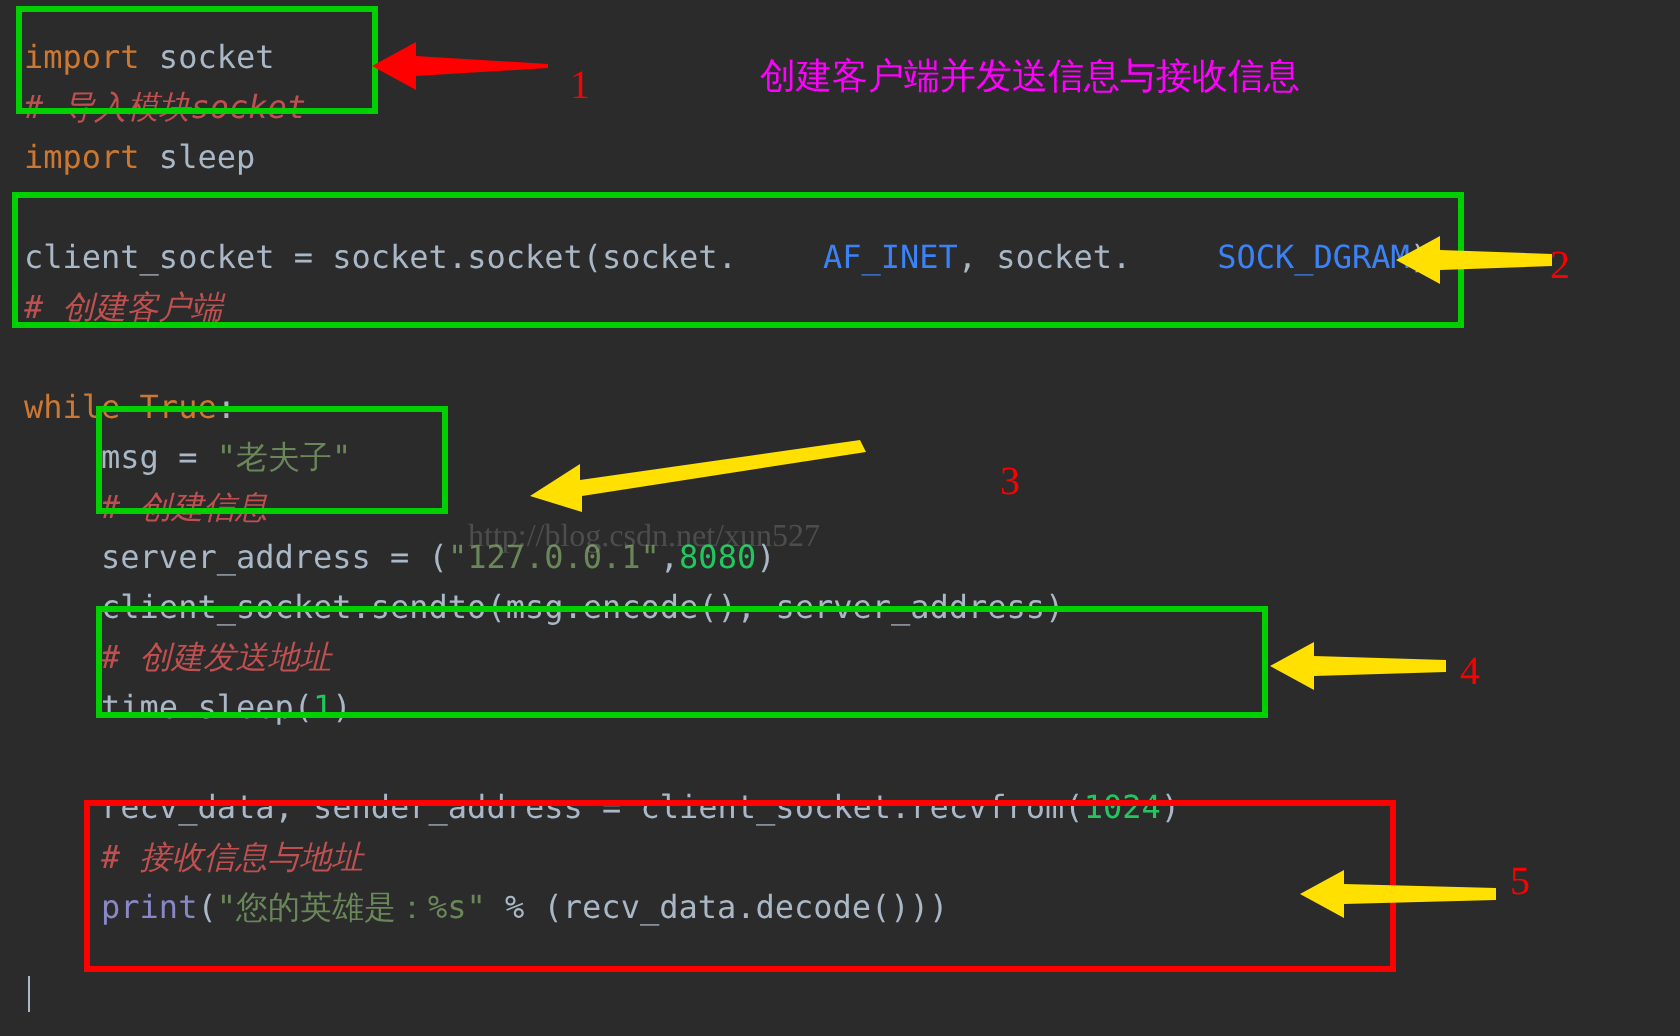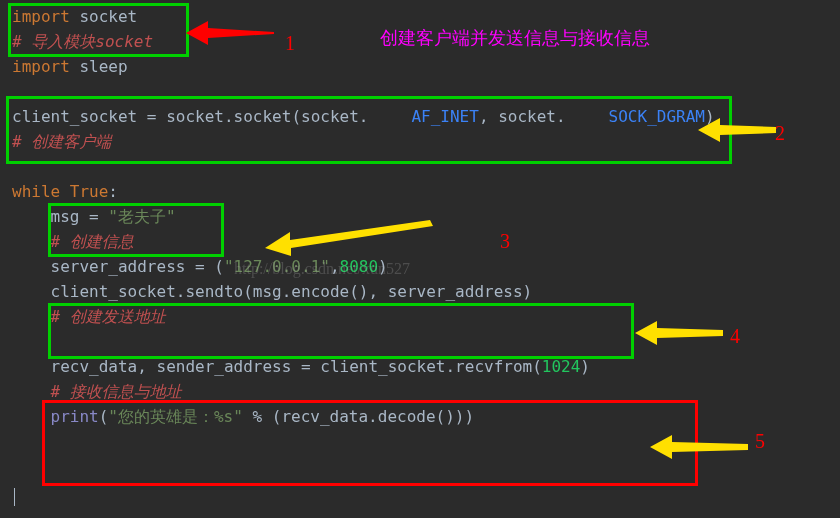--- a/index.html
+++ b/index.html
@@ -7,21 +7,21 @@
     padding: 0;
     background: #2b2b2b;
     font-family: "Consolas", "Monaco", monospace;
     font-size: 16px;
     width: 840px;
     height: 518px;
     position: relative;
     overflow: hidden;
   }
   .code-area {
-    padding: 4px 12px;
+    padding: 16px 12px;
     line-height: 25px;
     position: relative;
   }
   .line {
     white-space: pre;
     position: relative;
   }
   .kw { color: #cc7832; }
   .def { color: #a9b7c6; }
   .builtin { color: #8888c6; }
@@ -86,20 +86,21 @@
   <div class="line"><span class="def">client_socket </span><span class="punct">=</span><span class="def"> socket</span><span class="punct">.</span><span class="def">socket</span><span class="punct">(</span><span class="def">socket</span><span class="punct">.</span><span class="const">AF_INET</span><span class="punct">, </span><span class="def">socket</span><span class="punct">.</span><span class="const">SOCK_DGRAM</span><span class="punct">)</span></div>
   <div class="line"><span class="cmtred"># 创建客户端</span></div>
   <div class="line">&nbsp;</div>
 
   <div class="line"><span class="kw">while </span><span class="boolc">True</span><span class="punct">:</span></div>
   <div class="line"><span class="def">    msg </span><span class="punct">= </span><span class="str">"老夫子"</span></div>
   <div class="line"><span class="cmtred">    # 创建信息</span></div>
   <div class="line"><span class="def">    server_address </span><span class="punct">= </span><span class="punct">(</span><span class="str">"127.0.0.1"</span><span class="punct">,</span><span class="num">8080</span><span class="punct">)</span></div>
   <div class="line"><span class="def">    client_socket.</span><span class="def">sendto</span><span class="def">(msg.</span><span class="def">encode</span><span class="def">(), server_address</span><span class="punct">)</span></div>
   <div class="line"><span class="cmtred">    # 创建发送地址</span></div>
+  <div class="line"><span class="def">    time.</span><span class="def">sleep</span><span class="punct">(</span><span class="num">1</span><span class="punct">)</span></div>
   <div class="line">&nbsp;</div>
 
   <div class="line"><span class="def">    recv_data, sender_address </span><span class="punct">= </span><span class="def">client_socket.</span><span class="def">recvfrom</span><span class="punct">(</span><span class="num">1024</span><span class="punct">)</span></div>
   <div class="line"><span class="cmtred">    # 接收信息与地址</span></div>
   <div class="line"><span class="def">    </span><span class="builtin">print</span><span class="punct">(</span><span class="str">"您的英雄是：%s"</span><span class="def"> % </span><span class="def">(recv_data.</span><span class="def">decode</span><span class="punct">()))</span></div>
 
 </div>
 
 <div class="box-green" style="left:8px; top:3px; width:175px; height:48px;"></div>
 <div class="box-green" style="left:6px; top:96px; width:720px; height:62px;"></div>

